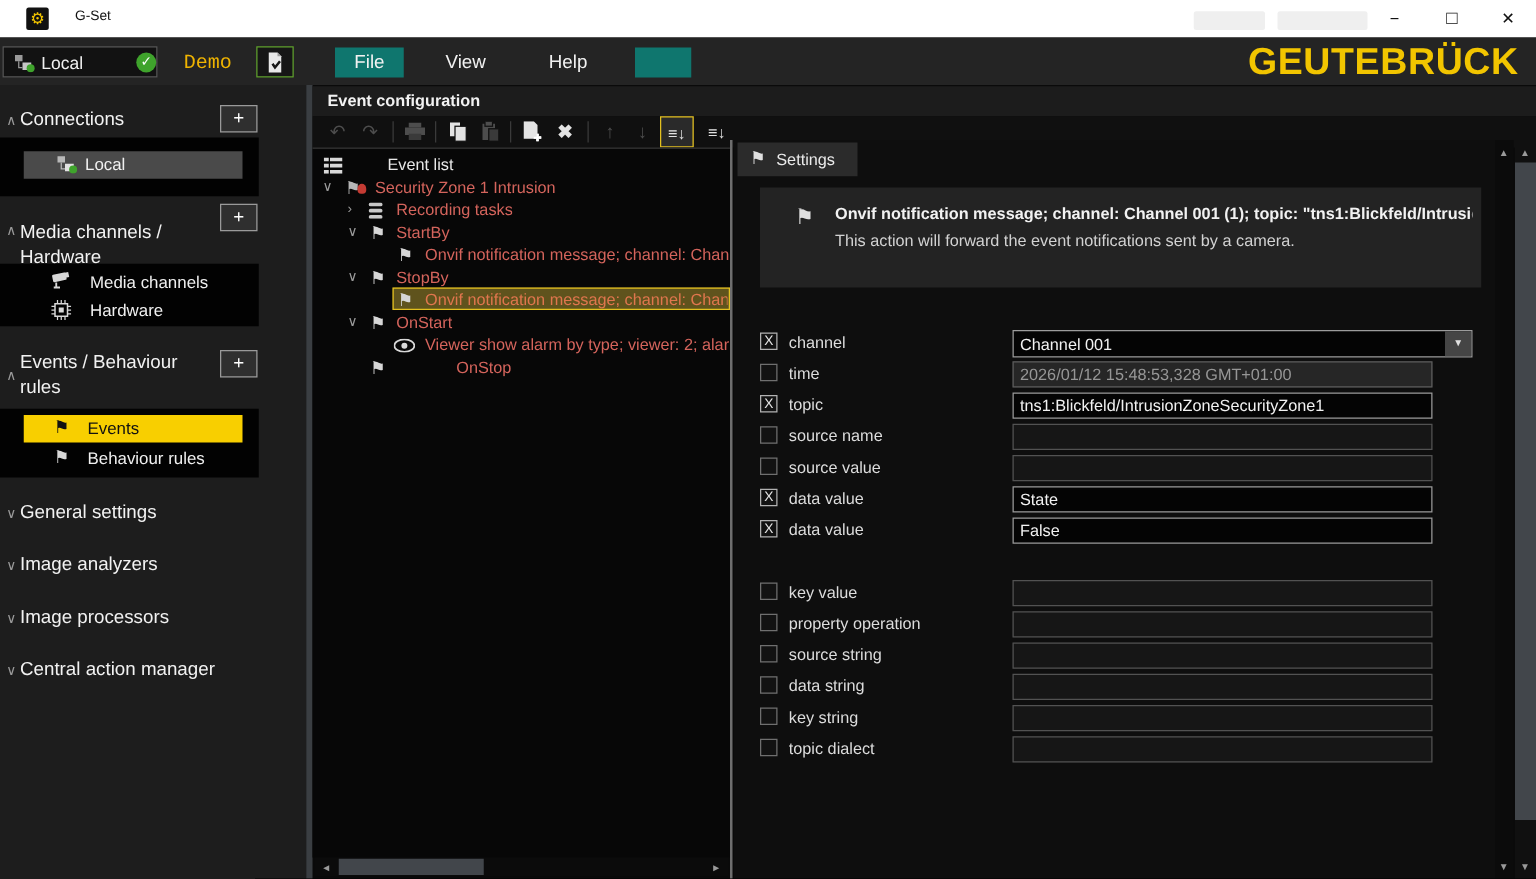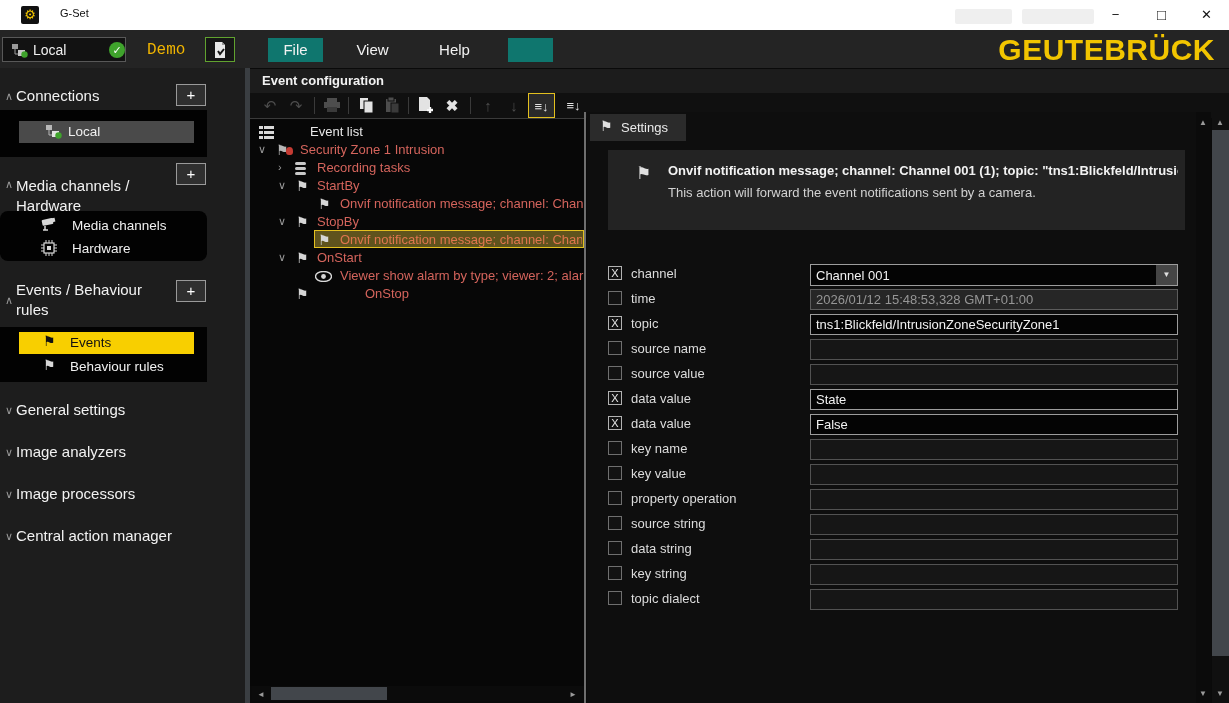--- a/index.html
+++ b/index.html
@@ -68,21 +68,21 @@
   .setpanel { position:absolute; left:587px; top:112px; width:609px; height:591px; background:#0e0e0e; }
   .settab { position:absolute; left:3px; top:2px; width:96px; height:27px; background:#2b2b2b; }
   .settab .tablabel { position:absolute; left:31px; top:6px; font-size:13px; color:#eaeaea; }
   .infobox { position:absolute; left:21px; top:38px; width:577px; height:80px; background:#232323; }
   .infotitle { position:absolute; left:60px; top:13px; width:510px; font-size:13px; font-weight:bold; color:#f2f2f2; white-space:nowrap; overflow:hidden; }
   .infodesc { position:absolute; left:60px; top:35px; font-size:13px; color:#d2d2d2; }
   .frow { position:absolute; left:21px; width:580px; height:22px; }
   .cb { position:absolute; left:0; top:2px; width:14px; height:14px; border:1px solid #6f6f6f; background:#121212; color:#e6e6e6; font-size:11px; line-height:13px; text-align:center; }
   .cb-on { border-color:#b2b2b2; }
   .flabel { position:absolute; left:23px; top:2px; font-size:13px; color:#dcdcdc; }
-  .finput { position:absolute; left:202px; top:0; width:368px; height:21px; font-size:13px; padding:0 5px; font-family:"Liberation Sans",sans-serif; }
+  .finput { position:absolute; left:202px; top:0; width:336px; height:21px; font-size:13px; padding:0 5px; font-family:"Liberation Sans",sans-serif; }
   .in-active { background:#040404; border:1px solid #9c9c9c; color:#f2f2f2; }
   .in-dis { background:#262626; border:1px solid #5c5c5c; color:#969696; }
   .in-empty { background:#161616; border:1px solid #525252; color:#969696; }
   .ddbox { position:absolute; left:202px; top:0; width:368px; height:22px; background:#040404; border:1px solid #9c9c9c; }
   .ddtext { position:absolute; left:5px; top:3px; font-size:13px; color:#f2f2f2; }
   .ddarrow { position:absolute; right:0; top:0; width:21px; height:20px; background:#454545; color:#e0e0e0; font-size:8px; text-align:center; line-height:20px; }
 
   
   .vscroll1 { position:absolute; left:1196px; top:112px; width:15px; height:591px; background:#0b0b0b; }
   .vscroll2 { position:absolute; left:1212px; top:112px; width:17px; height:591px; background:#101010; }
@@ -142,21 +142,21 @@
           <path d="M4 6 v5 h3" stroke="#b8b8b8" fill="none"></path>
             <circle cx="13.5" cy="11.5" r="3.2" fill="#3fa32c"></circle>
         </svg>
         <span class="sitem" style="left:49px;top:3px;">Local</span>
       </div>
     </div>
 
     <span class="chev" style="left:5px;top:110px;">∧</span>
     <span class="sechead" style="top:96px;margin-top:12px;">Media channels / Hardware</span>
     <div class="plusbtn" style="top:95px;">+</div>
-    <div class="sgroup" style="top:143px;height:50px;border-radius:8px;">
+    <div class="sgroup" style="top:143px;height:50px;">
       <div class="abs" style="left:0;top:3px;width:207px;height:22px;">
         <svg class="abs" style="left:40px;top:3px;" width="18" height="15" viewBox="0 0 18 15">
           <rect x="2" y="2" width="11" height="6" rx="1" fill="#d8d8d8" transform="rotate(-12 7 5)"></rect>
           <rect x="12" y="1" width="3" height="4" fill="#d8d8d8" transform="rotate(-12 13 3)"></rect>
           <path d="M5 9 v4 M3 13 h5" stroke="#d8d8d8" stroke-width="1.5" fill="none"></path>
         </svg>
         <span class="sitem" style="left:72px;top:4px;">Media channels</span>
       </div>
       <div class="abs" style="left:0;top:26px;width:207px;height:22px;">
         <svg class="abs" style="left:41px;top:3px;" width="16" height="16" viewBox="0 0 16 16">
@@ -350,25 +350,20 @@
     <div class="frow" style="top:277px;">
       <span class="cb cb-on">X</span>
       <span class="flabel">data value</span>
       <input class="finput in-active" readonly="" value="State" style="">
     </div>
     <div class="frow" style="top:302px;">
       <span class="cb cb-on">X</span>
       <span class="flabel">data value</span>
       <input class="finput in-active" readonly="" value="False" style="">
     </div>
-    <div class="frow" style="top:327px;">
-      <span class="cb"></span>
-      <span class="flabel">key name</span>
-      <input class="finput in-empty" readonly="" value="" style="">
-    </div>
     <div class="frow" style="top:352px;">
       <span class="cb"></span>
       <span class="flabel">key value</span>
       <input class="finput in-empty" readonly="" value="" style="">
     </div>
     <div class="frow" style="top:377px;">
       <span class="cb"></span>
       <span class="flabel">property operation</span>
       <input class="finput in-empty" readonly="" value="" style="">
     </div>

